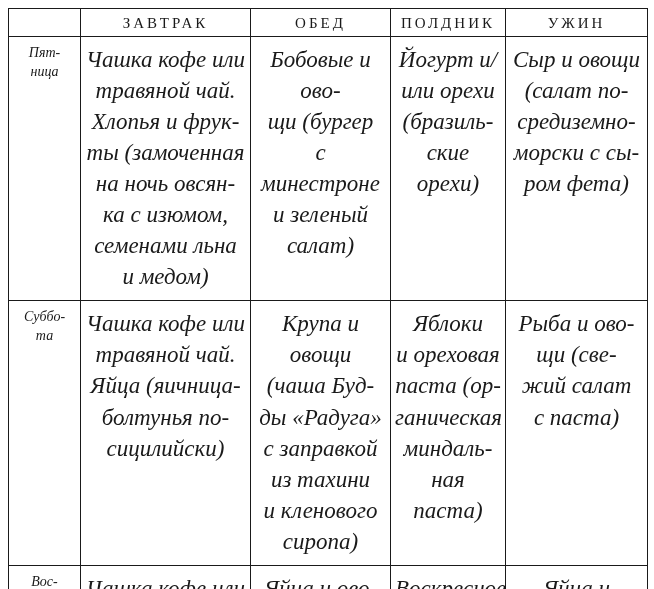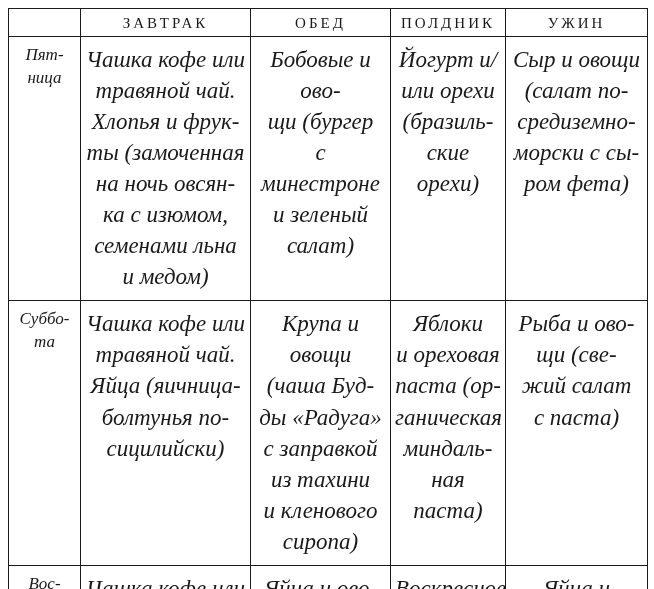--- a/index.html
+++ b/index.html
@@ -35,21 +35,21 @@
     padding: 5px 2px 4px;
     vertical-align: middle;
   }
   td {
     font-style: italic;
     font-size: 23px;
     line-height: 1.35;
     padding: 7px 4px 8px;
   }
   td.day-cell {
-    font-size: 17px;
+    font-size: 14px;
     font-style: italic;
   }
   tr.header-row    { height: 28px;  }
   tr.row-friday    { height: 208px; }
   tr.row-saturday  { height: 180px; }
   tr.row-sunday    { height: 158px; }
 </style>
 </head>
 <body>
 

